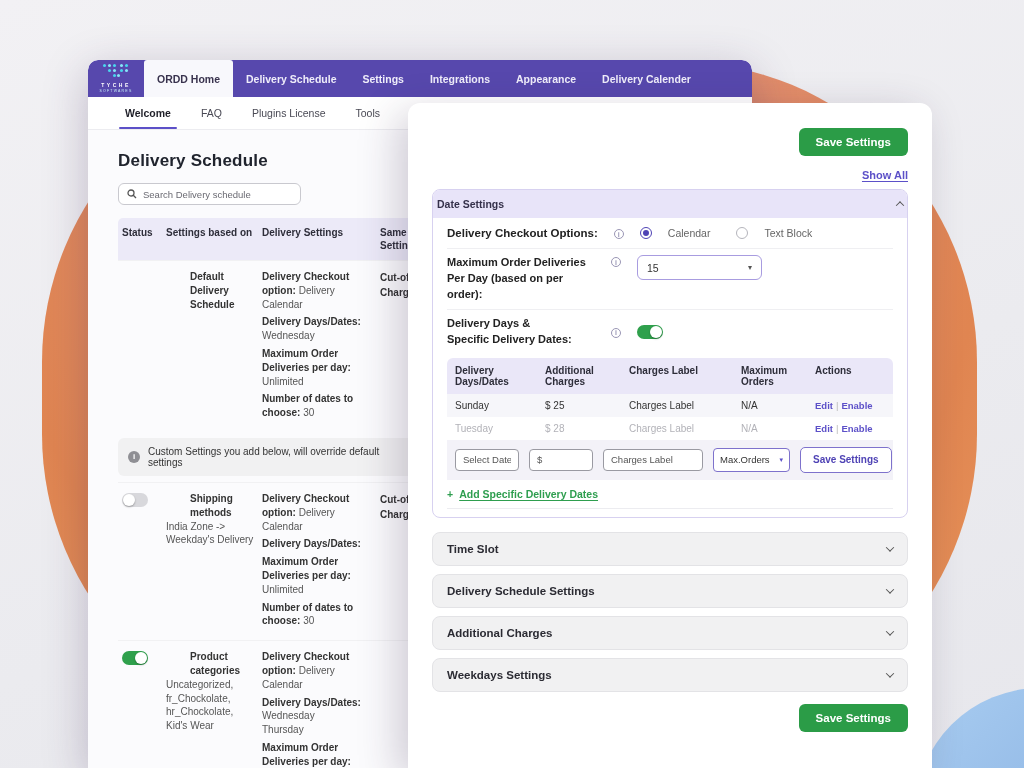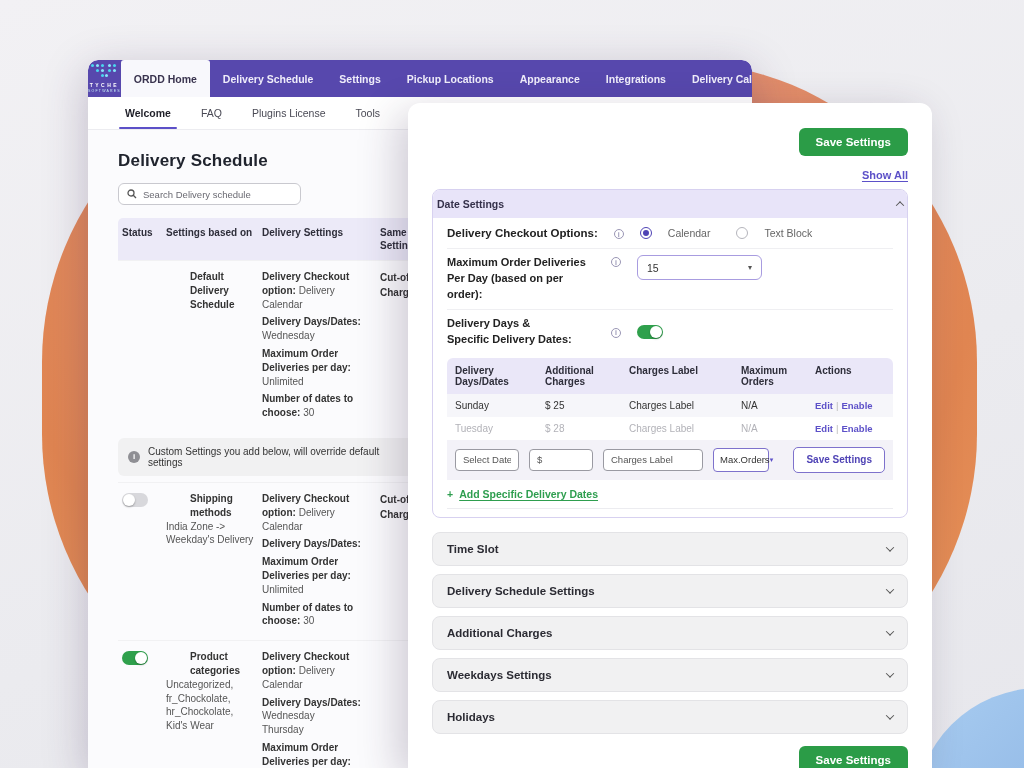--- a/index.html
+++ b/index.html
@@ -155,21 +155,21 @@
   .dt-form { background:#f3f2f8; display:flex; align-items:center; gap:10px; padding:7px 8px; }
   .dt-form input {
     height:22px; border:1px solid #9a9aa2; border-radius:4px; background:#fff;
     font-family:inherit; font-size:9.5px; padding:0 7px; color:#333;
   }
   .dt-form input::placeholder { color:#555; }
   .in-date { width:64px; }
   .in-amount { width:64px; }
   .in-label { width:100px; }
   .mini-select {
-    width:56px; height:24px; border:1.5px solid #7e72cc; border-radius:4px; background:#fff;
+    width:77px; height:24px; border:1.5px solid #7e72cc; border-radius:4px; background:#fff;
     display:flex; align-items:center; justify-content:space-between; padding:0 6px;
     font-size:9.5px; color:#333; cursor:pointer; flex:0 0 auto;
   }
   .mini-select .arrow { font-size:7px; color:#5c50c8; }
   .btn-outline {
     margin-left:auto; height:26px; background:#fff; border:1.5px solid #7e72cc; border-radius:5px;
     color:#4f43b5; font-family:inherit; font-size:10px; font-weight:700; padding:0 12px; cursor:pointer; white-space:nowrap;
   }
   .add-dates { margin:0 14px; padding:8px 0; display:flex; align-items:center; gap:6px; font-size:10.5px; font-weight:700; color:#2e9e4f; border-bottom:1px solid #ececf0; cursor:pointer; }
   .add-dates .txt { text-decoration:underline; text-underline-offset:2px; }
@@ -195,23 +195,22 @@
     <div class="logo">
       <div class="logo-dots">
           <i></i>
         </div>
       <div class="logo-title">TYCHE</div>
       <div class="logo-sub">SOFTWARES</div>
     </div>
     <div class="nav-item active">ORDD Home</div>
     <div class="nav-item">Delivery Schedule</div>
     <div class="nav-item">Settings</div>
-    <div class="nav-item">Pickup Locations</div>
+    <div class="nav-item">Integrations</div>
     <div class="nav-item">Appearance</div>
-    <div class="nav-item">Integrations</div>
     <div class="nav-item">Delivery Calender</div>
 
   </div>
 
   <div class="tabbar">
     <div class="tab active">Welcome</div>
     <div class="tab">FAQ</div>
     <div class="tab">Plugins License</div>
     <div class="tab">Tools</div>
     <div class="tab">Send Reminder</div>
@@ -400,20 +399,16 @@
       <span class="chev down"></span>
     </div>
     <div class="acc">
       <span>Additional Charges</span>
       <span class="chev down"></span>
     </div>
     <div class="acc">
       <span>Weekdays Settings</span>
       <span class="chev down"></span>
     </div>
-    <div class="acc">
-      <span>Holidays</span>
-      <span class="chev down"></span>
-    </div>
   </div>
 
   <button class="btn-green btn-bottom">Save Settings</button>
 </div>
 
 </body></html>

